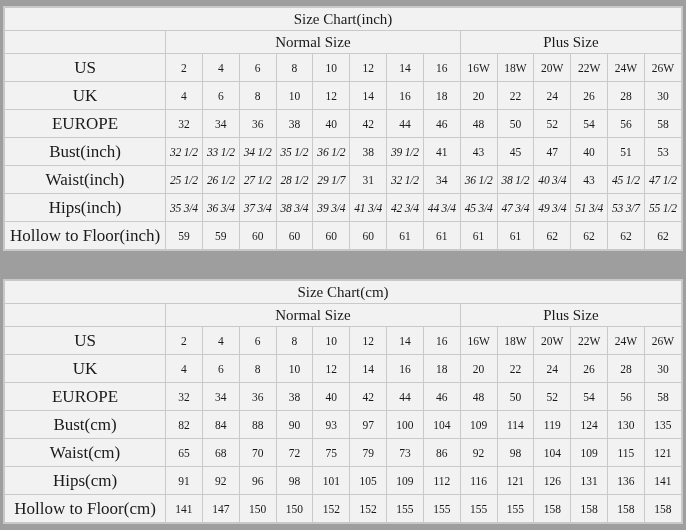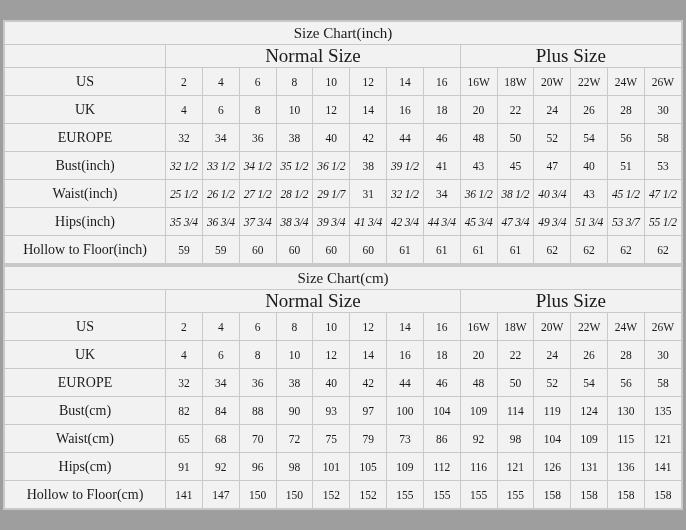--- a/index.html
+++ b/index.html
@@ -13,21 +13,21 @@
     font-family: "Liberation Serif", serif;
     overflow: hidden;
   }
   .page {
     width: 686px;
     height: 530px;
     box-sizing: border-box;
     padding: 6px 3px 6px 3px;
     display: flex;
     flex-direction: column;
-    justify-content: center;
+    justify-content: space-between;
   }
   .chart-block {
     width: 680px;
     background: #f2f2f2;
     border: 1px solid #c8c8c8;
     box-sizing: border-box;
   }
   table.size-table {
     width: 100%;
     border-collapse: collapse;
@@ -45,28 +45,28 @@
   }
   .title-cell {
     font-size: 15px;
     height: 22px;
     background: #f2f2f2;
     border-left: none;
     border-right: none;
     border-top: none;
   }
   .group-cell {
-    font-size: 19px;
+    font-size: 15px;
     height: 22px;
   }
   .blank-cell {
     background: #f2f2f2;
   }
   .row-label {
-    font-size: 14px;
+    font-size: 17px;
     height: 27px;
     white-space: nowrap;
   }
   .data-cell {
     font-size: 11.5px;
     height: 27px;
   }
   .label-col {
     width: 146px;
   }

